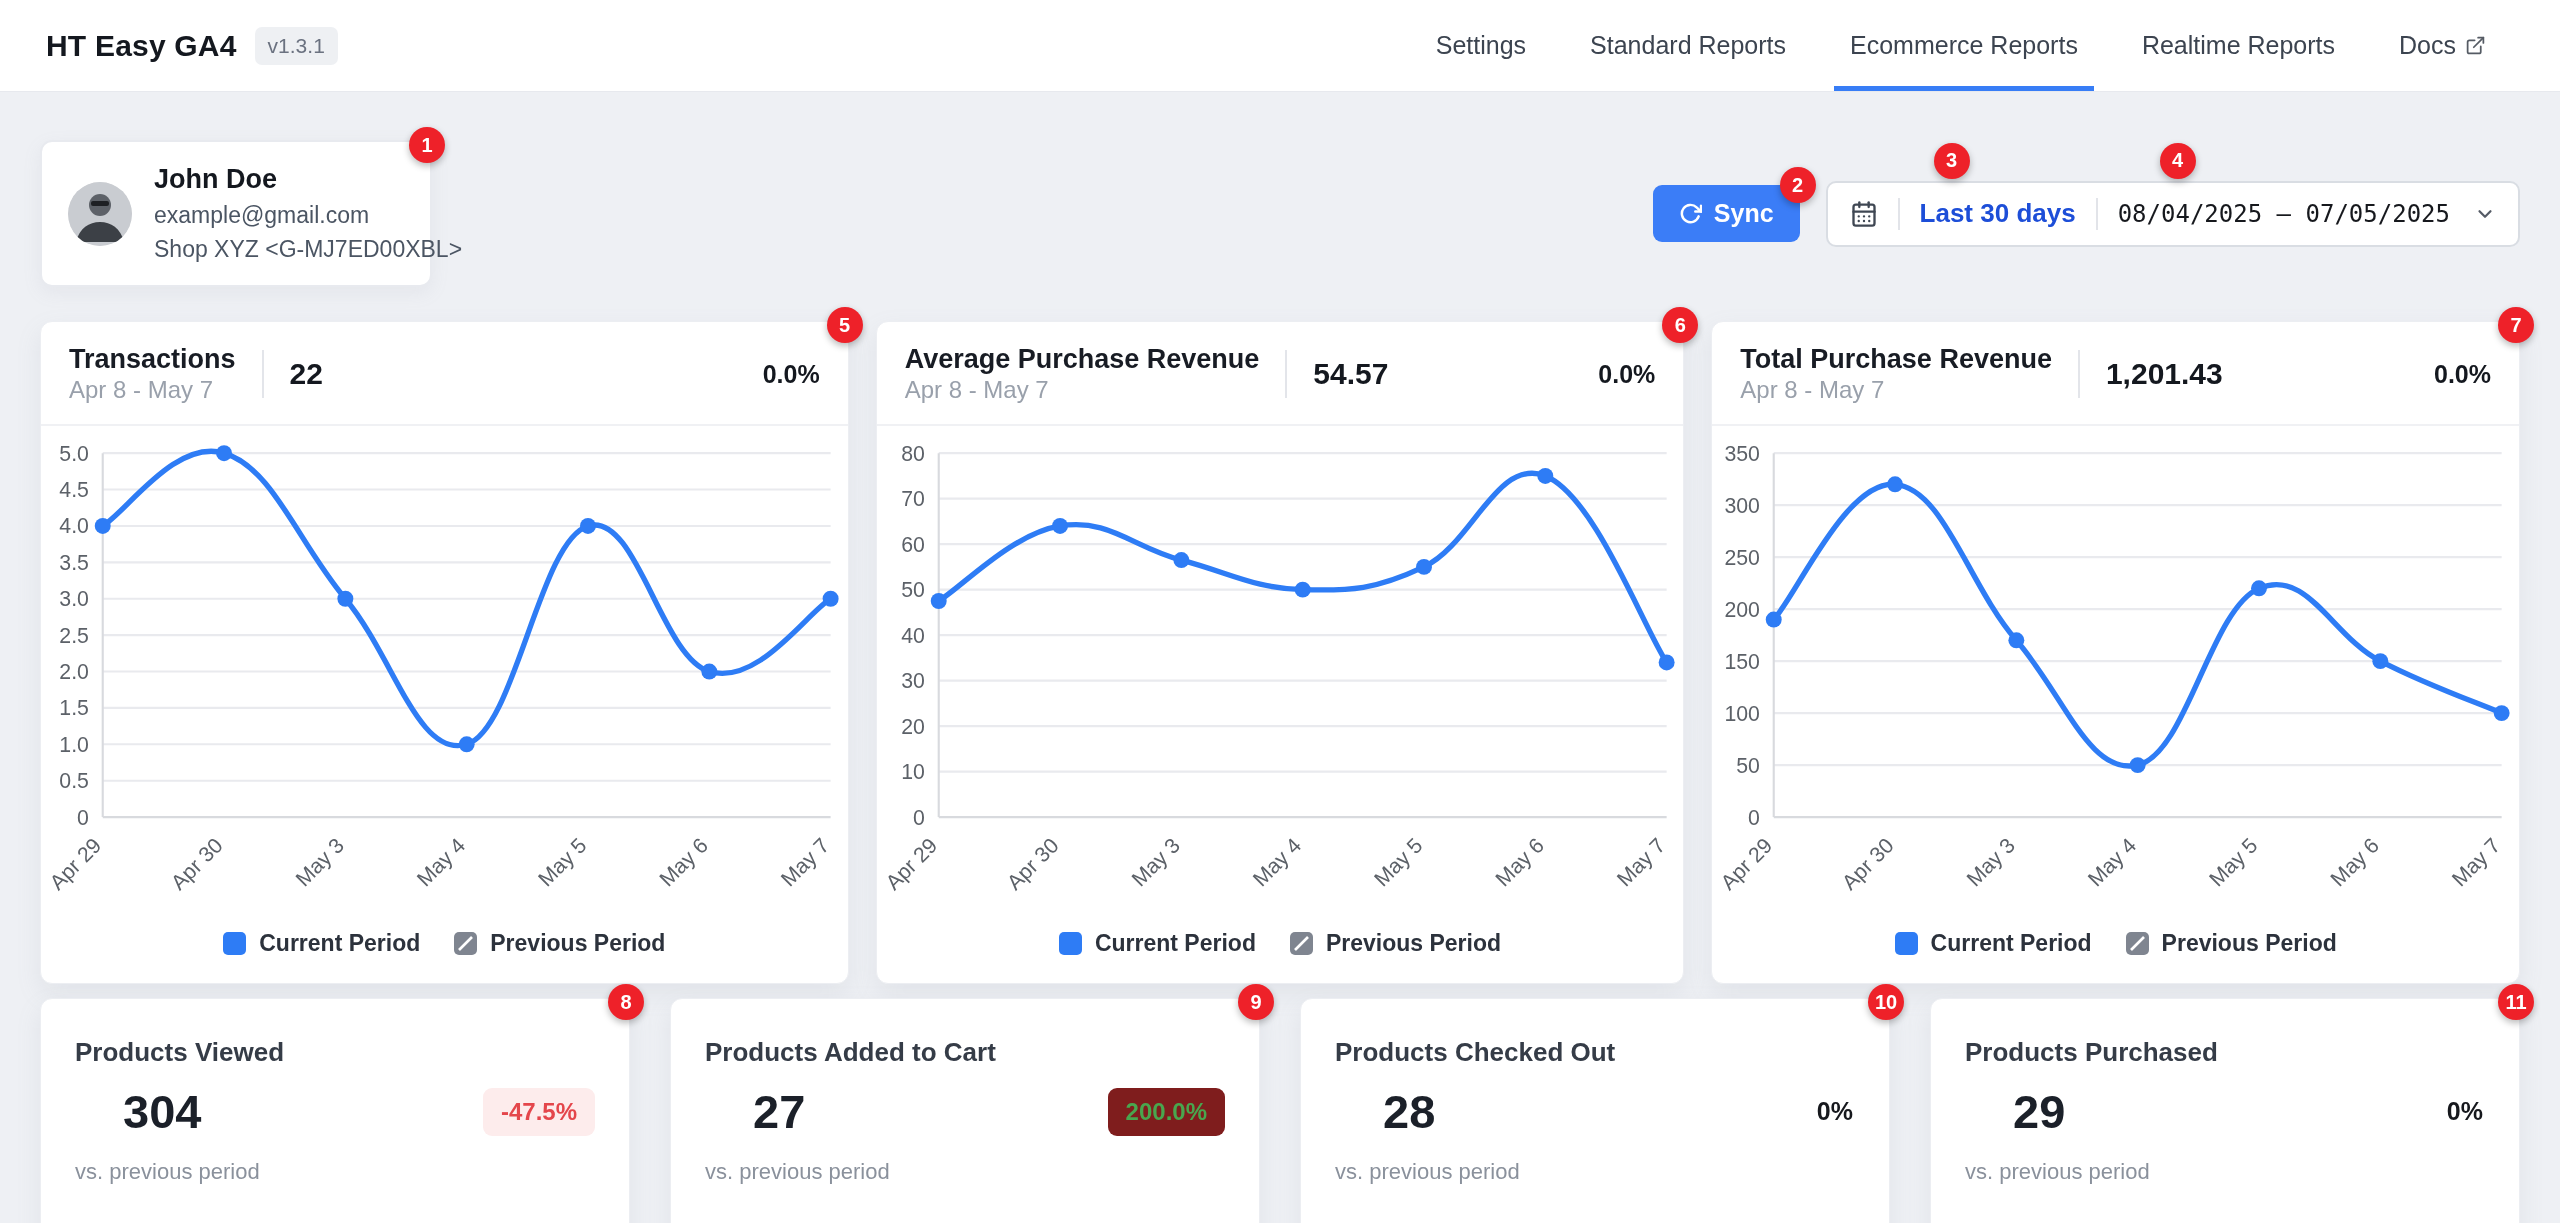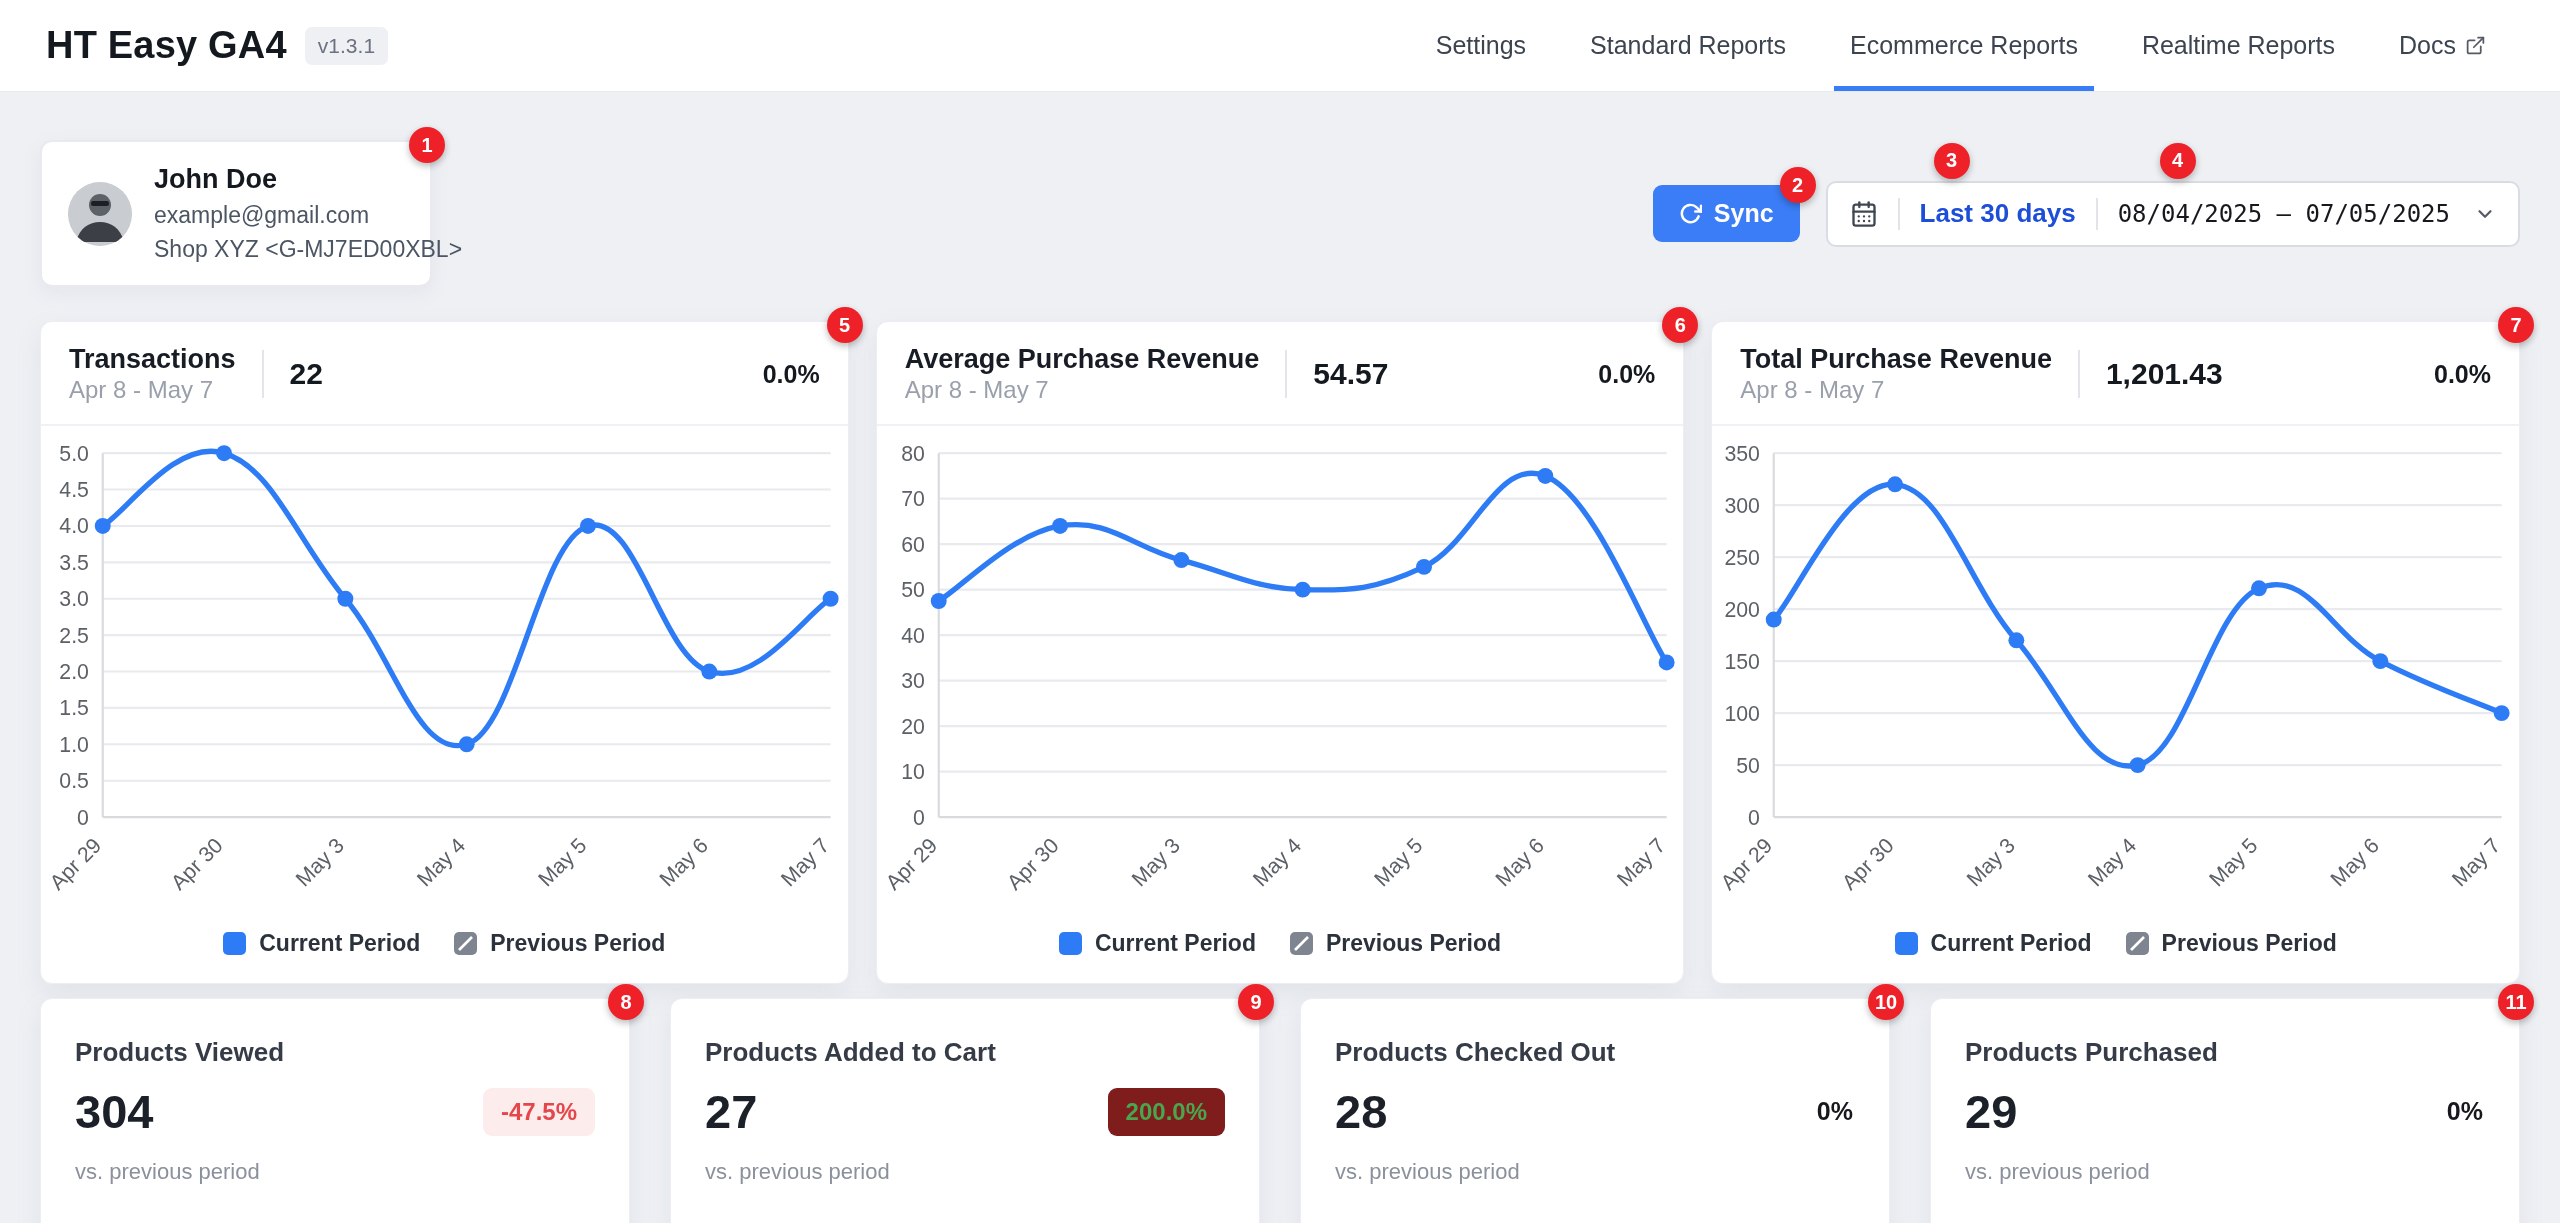--- a/index.html
+++ b/index.html
@@ -4,21 +4,21 @@
 <style>
   * { margin:0; padding:0; box-sizing:border-box; }
   html,body { width:2560px; height:1223px; overflow:hidden; background:#eef0f4;
     font-family:"Liberation Sans","DejaVu Sans",sans-serif; color:#1f2430; }
   svg { font-family:inherit; display:block; }
 
   
   .topbar { height:92px; background:#fff; border-bottom:1px solid #e7e9ee;
     display:flex; align-items:center; padding:0 52px 0 46px; }
   .logo-wrap { display:flex; align-items:center; gap:18px; }
-  .app-title { font-size:38px; font-weight:bold; color:#14181f; letter-spacing:.2px; }
+  .app-title { font-size:30px; font-weight:bold; color:#14181f; letter-spacing:.2px; }
   .version-pill { background:#eef0f3; color:#6b7280; font-size:21px; padding:7px 13px; border-radius:7px; }
   .nav { margin-left:auto; display:flex; align-items:stretch; height:100%; gap:20px; }
   .nav-item { position:relative; display:flex; align-items:center; gap:9px; padding:0 22px;
     font-size:25px; color:#3c4450; cursor:pointer; }
   .nav-item.active::after { content:""; position:absolute; left:6px; right:6px; bottom:0;
     height:5px; background:#377df6; }
   .ext-icon { width:21px; height:21px; color:#555b64; }
 
   .content { padding:0 40px; }
 
@@ -68,21 +68,21 @@
   .legend { display:flex; justify-content:center; align-items:center; gap:34px; margin:-4px 0 16px; }
   .legend-item { display:flex; align-items:center; gap:13px; font-size:23px; font-weight:600; color:#2c323c; cursor:pointer; }
   .sw-current { width:23px; height:23px; border-radius:5px; background:#2e7cf5; }
   .sw-prev { width:23px; height:23px; }
 
   
   .stats-row { margin-top:14px; display:grid; grid-template-columns:repeat(4,1fr); gap:40px; }
   .stat-card { position:relative; background:#fff; border:1px solid #eceef2; border-radius:12px;
     box-shadow:0 10px 24px rgba(140,145,160,.13); height:246px; padding:38px 34px 0 34px; }
   .stat-title { font-size:26px; font-weight:600; color:#353c47; }
-  .stat-mid { display:flex; align-items:center; justify-content:space-between; margin-top:16px; }
+  .stat-mid { display:flex; align-items:center; justify-content:space-between; margin-top:16px;margin-left:48px; }
   .stat-value { font-size:47px; font-weight:800; color:#1b2029; }
   .stat-note { font-size:22px; color:#8a919c; margin-top:20px; }
   .chg { font-size:24px; font-weight:bold; padding:10px 18px; border-radius:9px; }
   .chg-negative { color:#e4464b; background:#fdecec; }
   .chg-positive { color:#49a64e; background:#7f1d1d; }
   .chg-neutral  { color:#16181d; background:transparent; font-size:25px; padding-right:2px; }
 </style>
 </head>
 <body>
 

